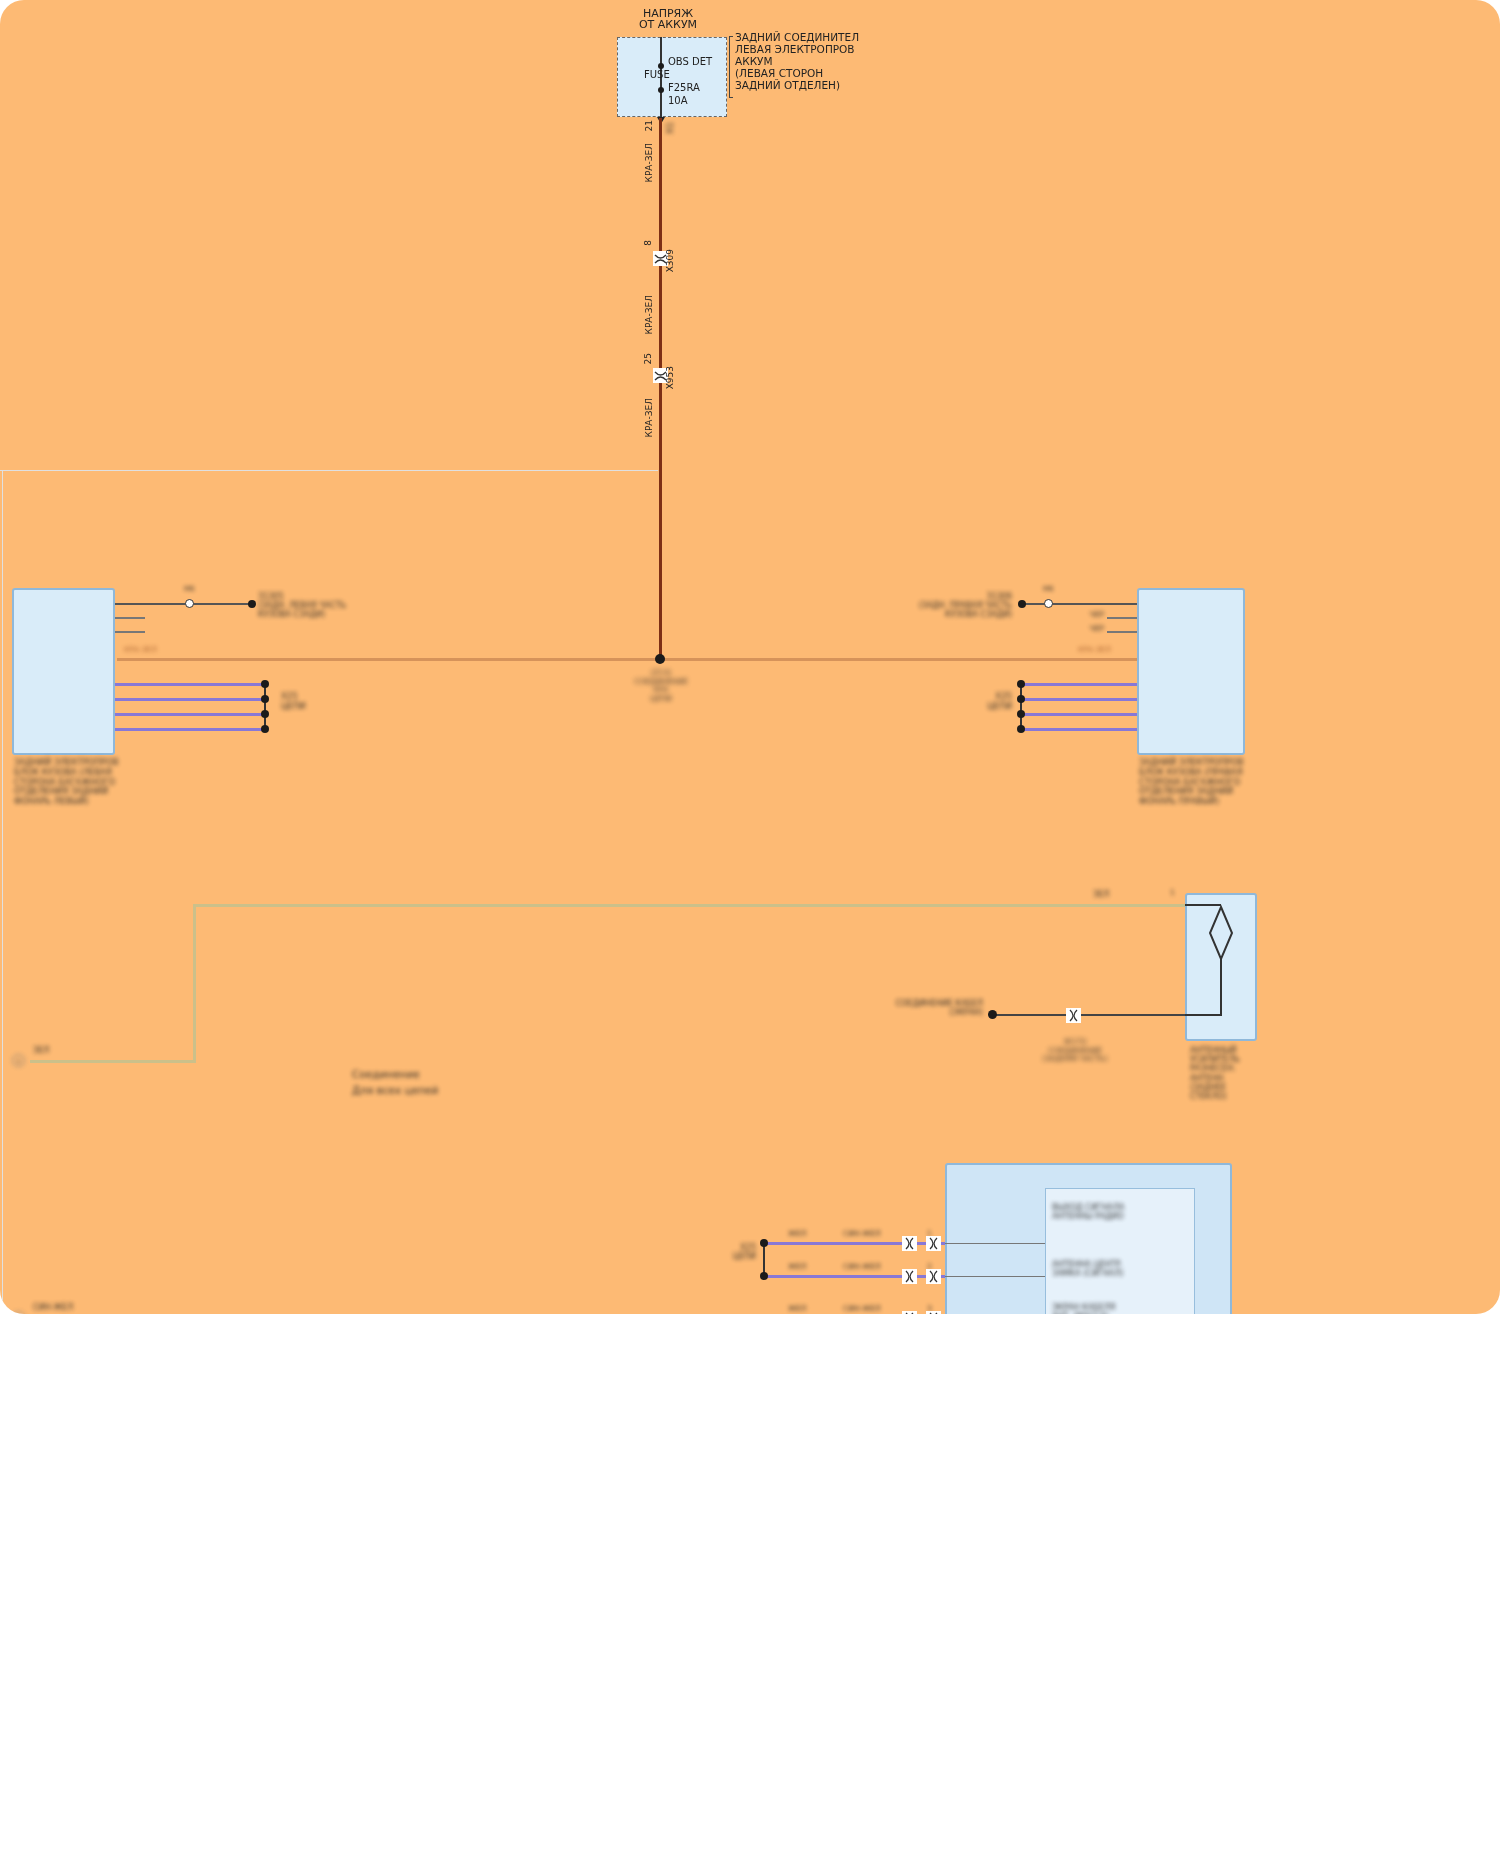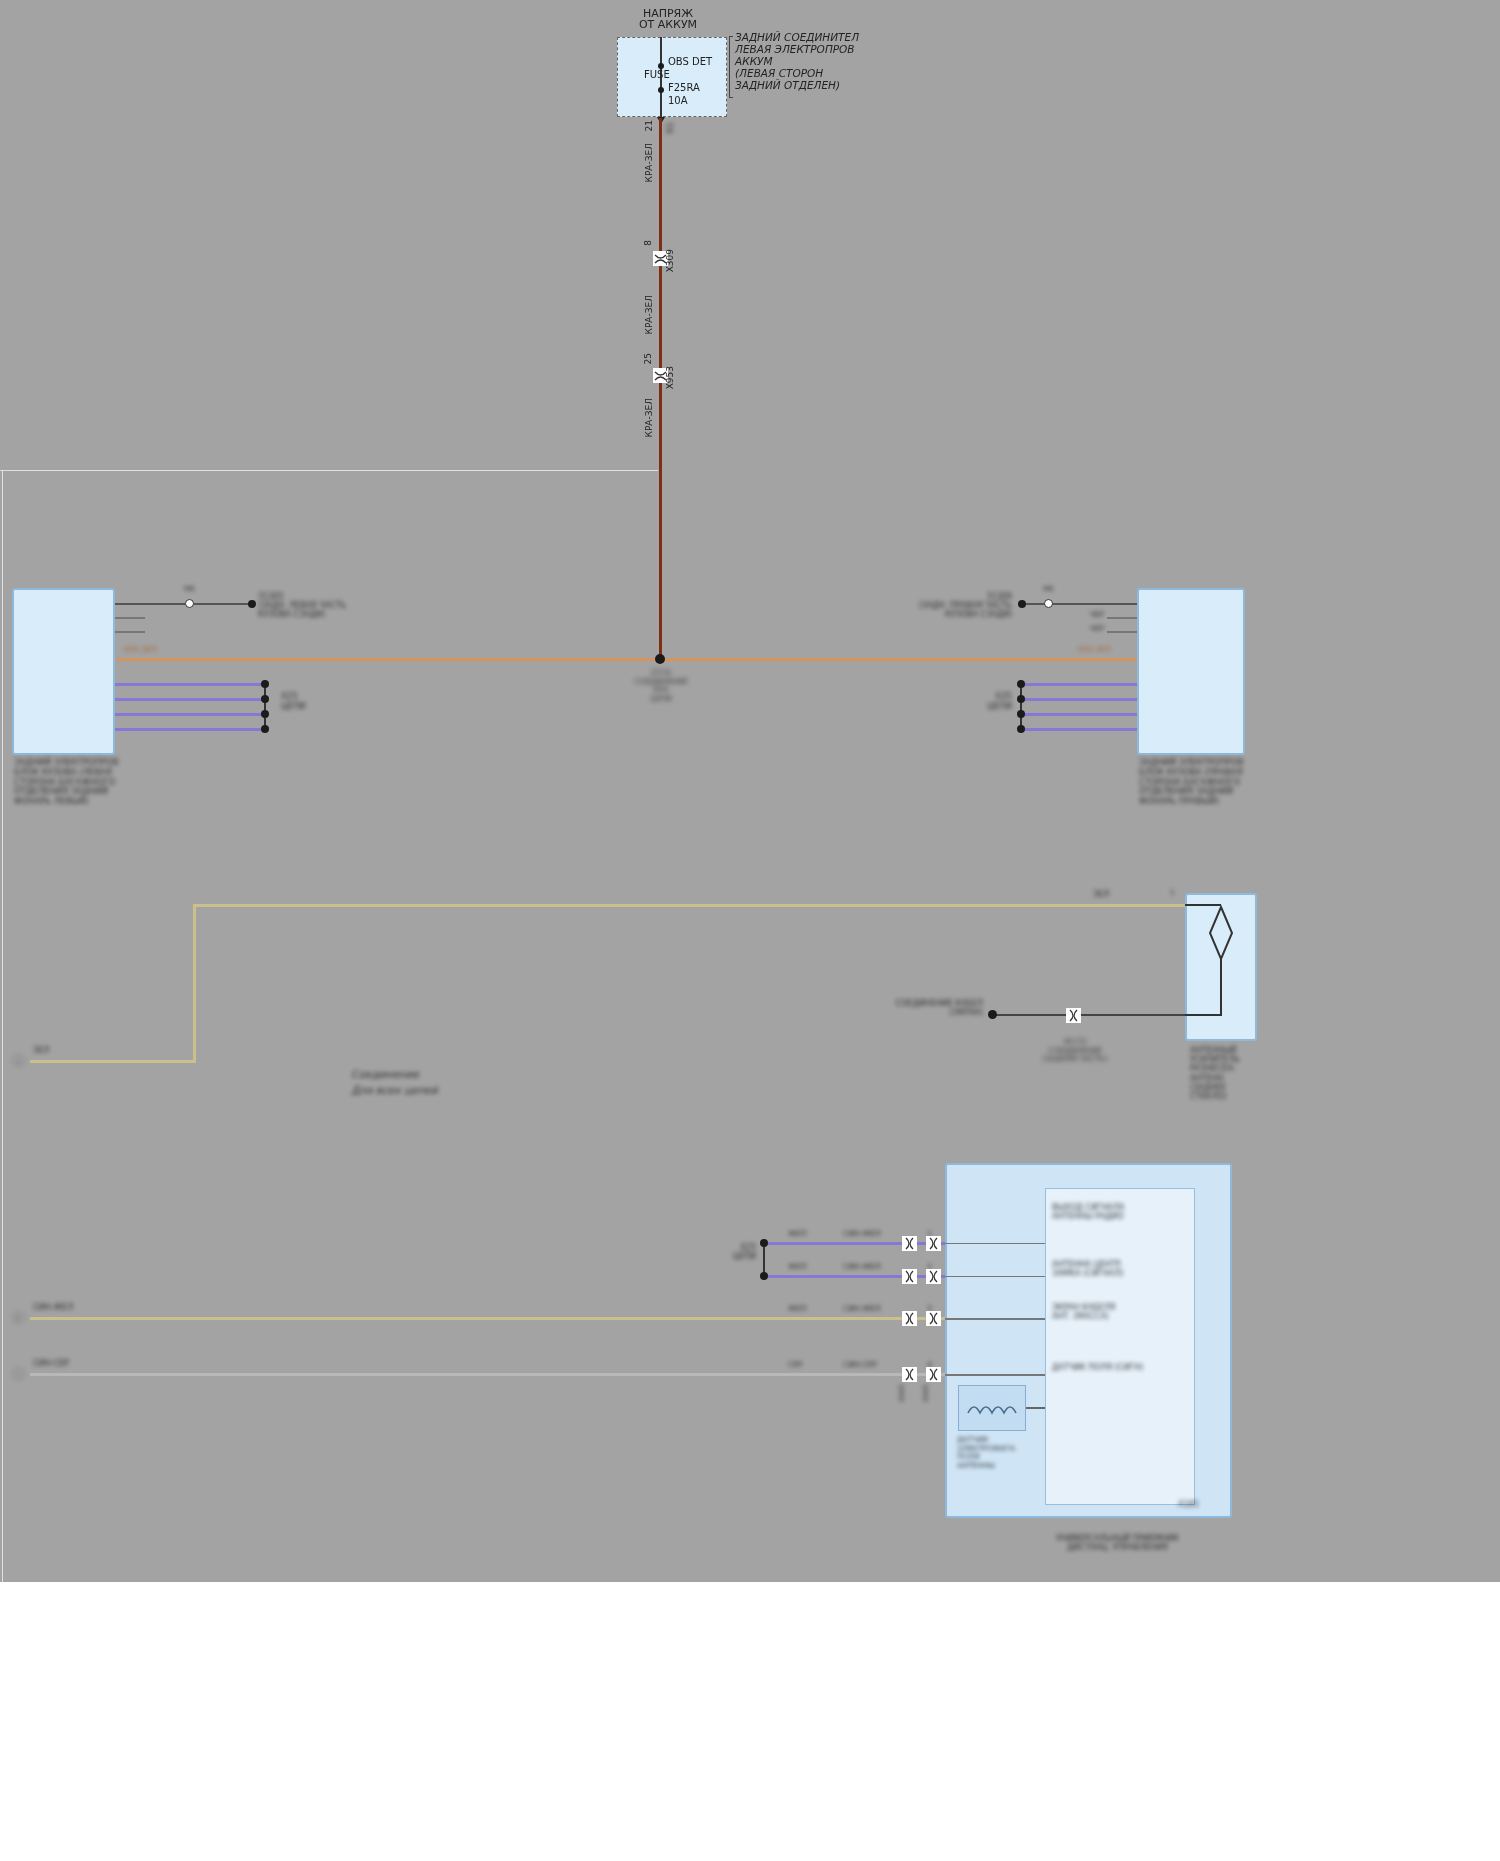--- a/index.html
+++ b/index.html
@@ -1,24 +1,24 @@
 <!DOCTYPE html>
 <html><head>
 <meta charset="utf-8">
 <style>
   html,body{margin:0;padding:0;background:#fff;}
-  .stage{position:relative;width:1500px;height:1582px;background:#a3a3a3;
-         font-family:"DejaVu Sans","Liberation Sans",sans-serif;color:#222;overflow:hidden;}
+  .stage{position:relative;width:1500px;height:1314px;background:#fdba74;
+         font-family:"DejaVu Sans","Liberation Sans",sans-serif;color:#222;overflow:hidden;border-radius:24px;}
   .abs{position:absolute;}
   .t{position:absolute;white-space:nowrap;line-height:1.15;}
   .vtext{position:absolute;white-space:nowrap;writing-mode:vertical-rl;transform:rotate(180deg);line-height:1;}
   .blur{filter:blur(2.2px);opacity:.9;}
   .blur2{filter:blur(2.7px);opacity:.85;}
   .f7{font-size:7px;} .f75{font-size:7.5px;} .f8{font-size:8px;} .f85{font-size:8.5px;}
-  .f9{font-size:9px;} .f10{font-size:10px;} .f105{font-size:10.5px;font-style:italic;} .f11{font-size:11px;}
+  .f9{font-size:9px;} .f10{font-size:10px;} .f105{font-size:10.5px;} .f11{font-size:11px;}
   .wire{position:absolute;}
   .box{position:absolute;background:#d9ecf9;border:2px solid #8fb8da;border-radius:3px;box-sizing:border-box;}
   .dot{position:absolute;background:#1b1b1b;border-radius:50%;}
   .ring{position:absolute;border:1.5px solid #333;border-radius:50%;background:#fff;box-sizing:border-box;}
   .cletter{position:absolute;width:13px;height:13px;border:1px solid #777;border-radius:50%;
            font-size:7px;display:flex;align-items:center;justify-content:center;box-sizing:border-box;color:#555;}
   .lines > span{display:block;}
   .ctr{text-align:center;} .rgt{text-align:right;}
   .frame{position:absolute;background:#e0e0e0;}
   .arrow-down{position:absolute;width:0;height:0;border-left:4px solid transparent;

